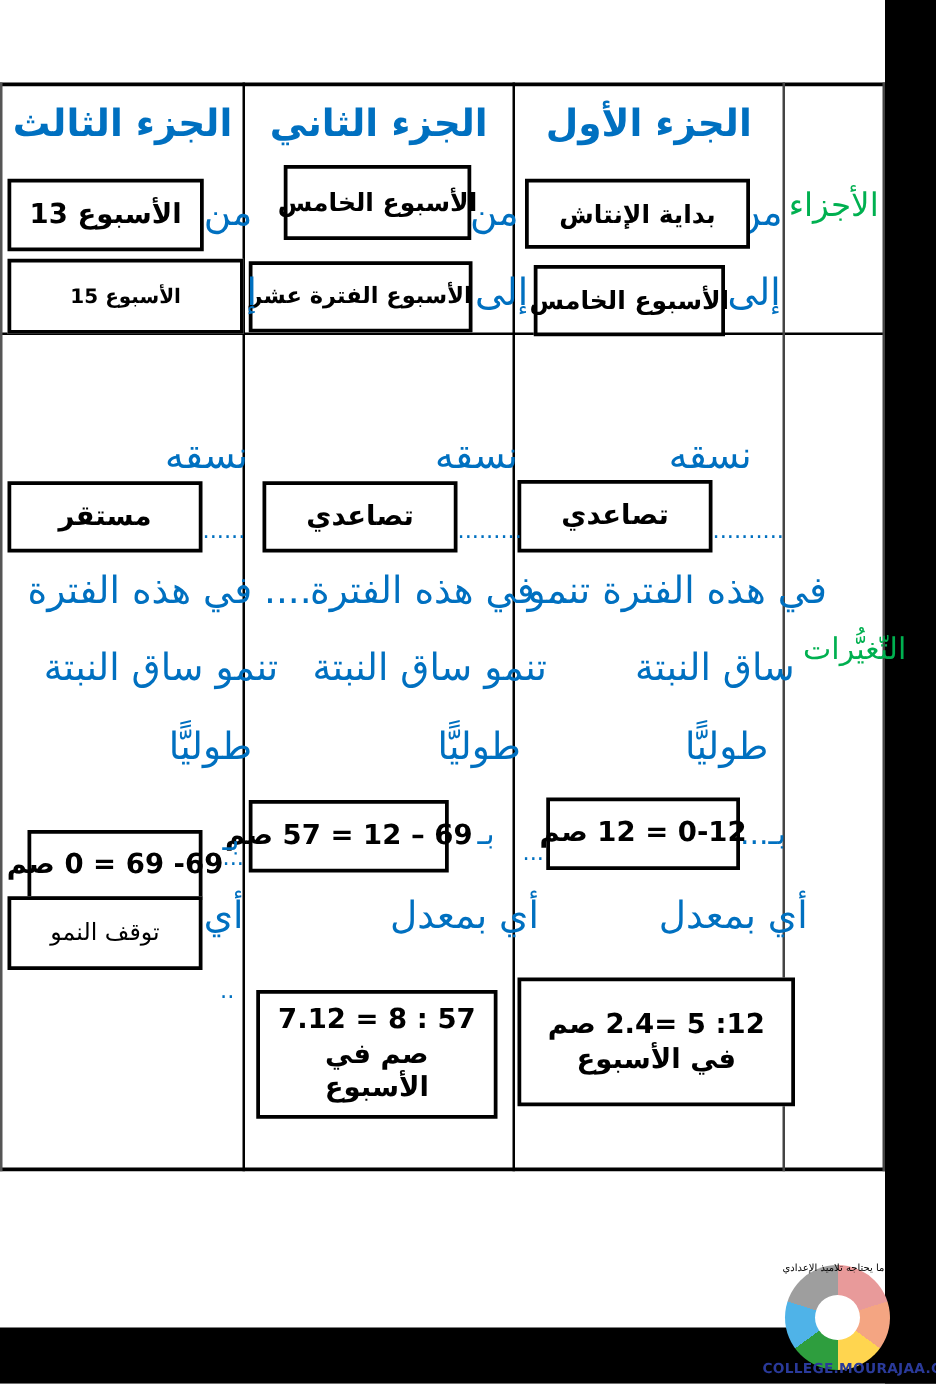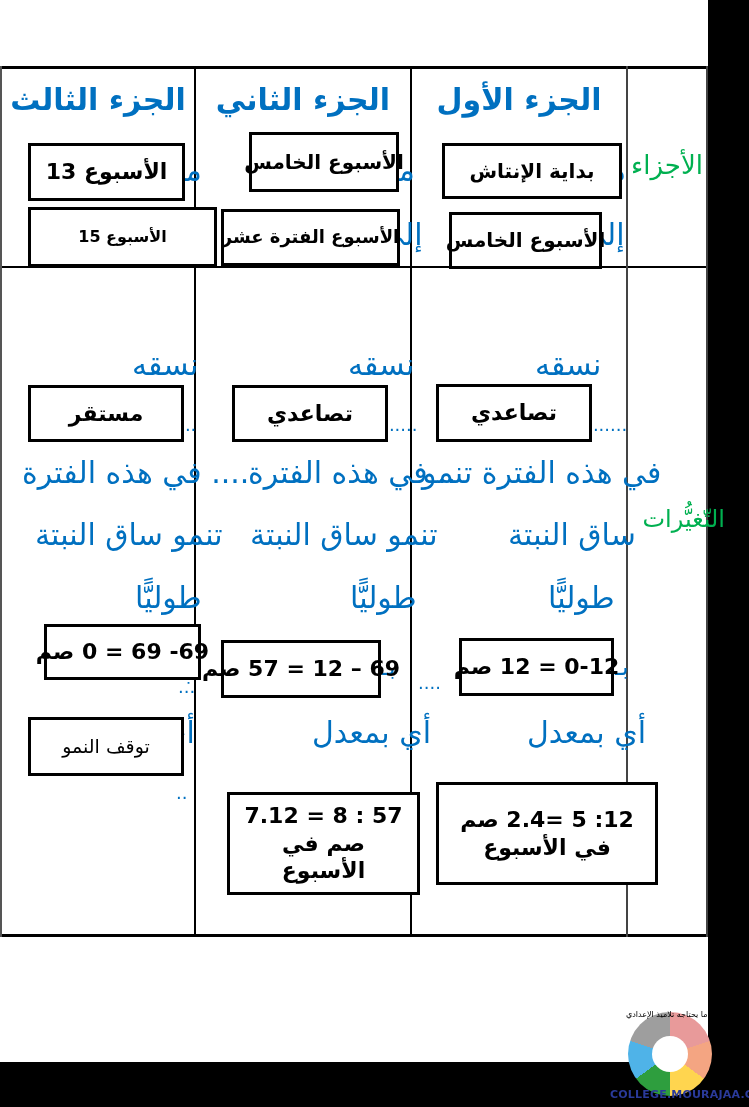--- a/index.html
+++ b/index.html
@@ -13,21 +13,21 @@
   .vline { position: absolute; background: #000; }
 
   .blue { color: #0070c0; }
   .green { color: #00b050; }
   .heading { font-weight: bold; font-size: 30px; text-align: center; white-space: nowrap; }
   .label { font-size: 30px; white-space: nowrap; line-height: 1; }
   .rowlabel { font-size: 26px; white-space: nowrap; text-align: center; }
 
   .box { position: absolute; border: 3px solid #000; background: #fff; display: flex;
          align-items: center; justify-content: center; text-align: center;
-         font-weight: bold; font-size: 20px; color: #000; white-space: nowrap; line-height: 1.25; margin-left: 22px; }
+         font-weight: bold; font-size: 20px; color: #000; white-space: nowrap; line-height: 1.25; }
   .box.multi { white-space: normal; font-size: 21px; padding: 0 8px; }
   .box.blue-text { color: #000000; font-weight: normal; }
 
   .dots { font-size: 18px; color: #0070c0; white-space: nowrap; }
 
   .logo { left: 628px; top: 1012px; width: 84px; height: 84px; border-radius: 50%;
           background: conic-gradient(#e89a9a 0 20%, #f4a582 20% 35%, #ffd54f 35% 50%, #2e9e3e 50% 65%, #4fb3e8 65% 80%, #9e9e9e 80% 100%); }
   .logo-hole { left: 652px; top: 1036px; width: 36px; height: 36px; border-radius: 50%; background: #fff; }
   .logo-arc { left: 626px; top: 1010px; font-size: 8px; color: #000; }
   .logo-text { left: 610px; top: 1088px; width: 139px; text-align: center; font-size: 11px;
@@ -95,21 +95,21 @@
 <div class="box" style="left:6px;top:207px;width:189px;height:60px;font-size:16px;">الأسبوع 15</div>
 
 <div class="abs label blue" style="left:132px;top:350px;">نسقه</div>
 <div class="abs dots" style="left:162px;top:414px;">......</div>
 <div class="box" style="left:6px;top:385px;width:156px;height:57px;font-size:22px;">مستقر</div>
 <div class="abs label blue" style="left:22px;top:458px;">.... في هذه الفترة</div>
 <div class="abs label blue" style="left:35px;top:520px;">تنمو ساق النبتة</div>
 <div class="abs label blue" style="left:135px;top:583px;">طوليًّا</div>
 <div class="abs label blue" style="left:178px;top:660px;font-size:24px;">بـ</div>
 <div class="abs dots" style="left:178px;top:676px;">...</div>
-<div class="box" style="left:22px;top:624px;width:157px;height:56px;font-size:22px;">69- 69 = 0 صم</div>
+<div class="box" style="left:22px;top:664px;width:140px;height:56px;font-size:22px;">69- 69 = 0 صم</div>
 <div class="abs label blue" style="left:163px;top:718px;">أي</div>
 <div class="box blue-text" style="left:6px;top:717px;width:156px;height:59px;font-size:19px;">توقف النمو</div>
 <div class="abs dots" style="left:176px;top:782px;">..</div>
 
 <div class="abs logo"></div>
 <div class="abs logo-hole"></div>
 <div class="abs logo-arc">كل ما يحتاجه تلاميذ الإعدادي</div>
 <div class="abs logo-text">COLLEGE.MOURAJAA.COM</div>
 
 </body></html>

